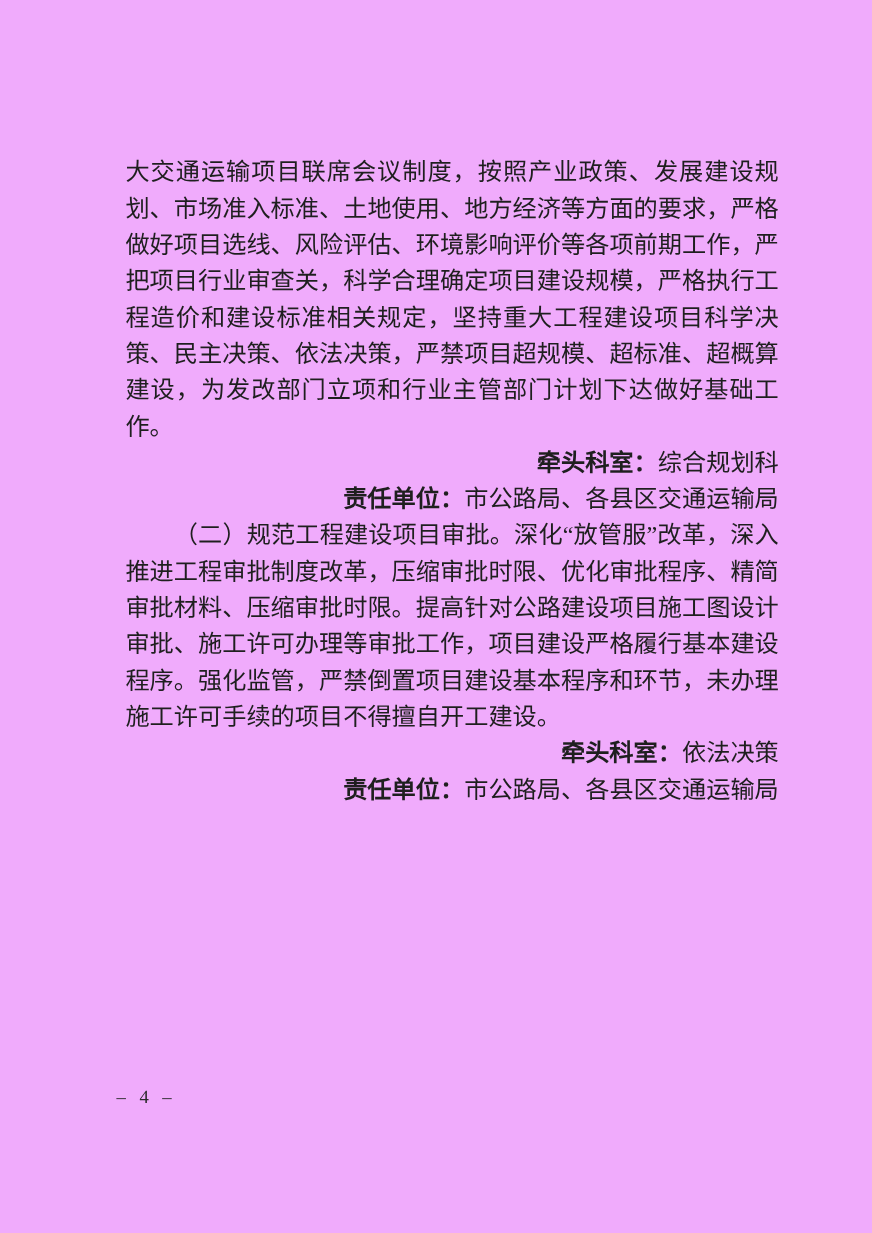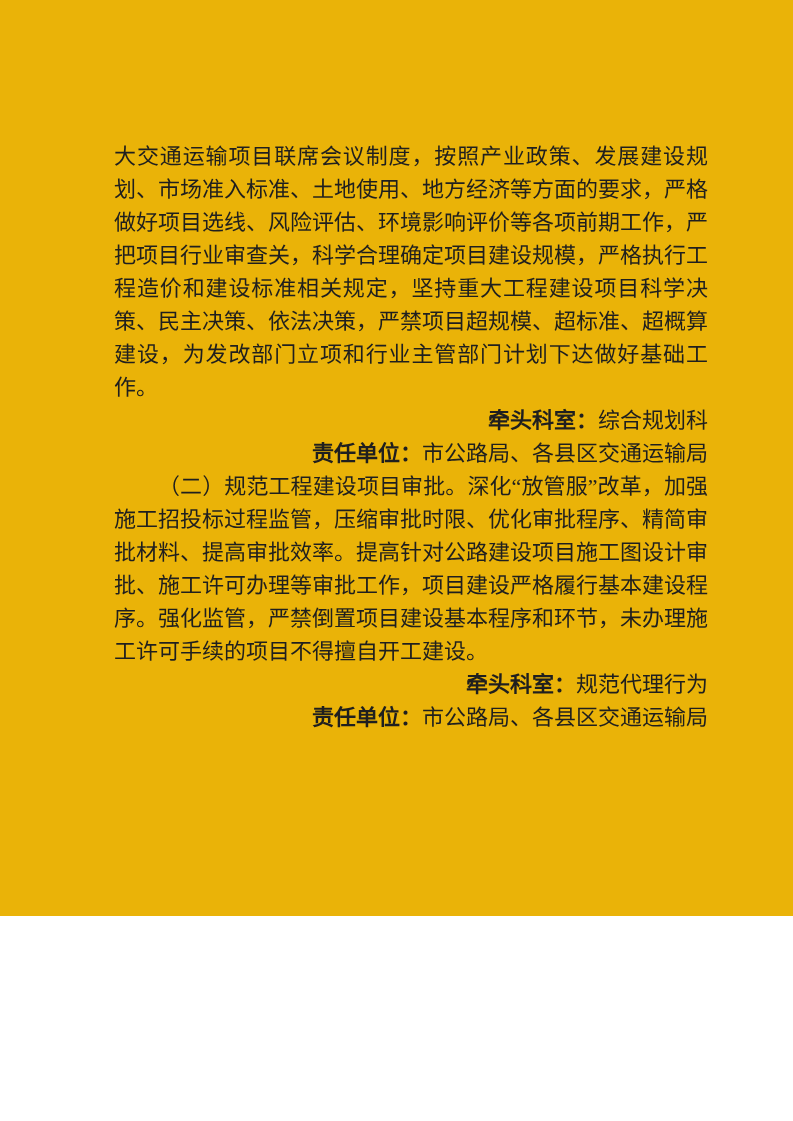--- a/index.html
+++ b/index.html
@@ -3,22 +3,22 @@
 <meta charset="utf-8">
 <style>
   html, body {
     margin: 0;
     padding: 0;
     background: #ffffff;
   }
   .page {
     position: relative;
     width: 793px;
-    height: 916px;
-    background: #eab308;
+    height: 1121px;
+    background: #f0abfc;
     overflow: hidden;
     font-family: "Liberation Serif", "DejaVu Serif", serif;
   }
   .text-block {
     position: absolute;
     left: 114px;
     top: 140px;
     width: 594px;
     font-size: 22px;
     line-height: 33px;
@@ -53,18 +53,18 @@
   }
 </style>
 </head>
 <body>
 
 <div class="page">
   <div class="text-block">
       <p class="para continuation">大交通运输项目联席会议制度，按照产业政策、发展建设规划、市场准入标准、土地使用、地方经济等方面的要求，严格做好项目选线、风险评估、环境影响评价等各项前期工作，严把项目行业审查关，科学合理确定项目建设规模，严格执行工程造价和建设标准相关规定，坚持重大工程建设项目科学决策、民主决策、依法决策，严禁项目超规模、超标准、超概算建设，为发改部门立项和行业主管部门计划下达做好基础工作。</p>
       <p class="para label"><span class="lbl">牵头科室：</span><span>综合规划科</span></p>
       <p class="para label"><span class="lbl">责任单位：</span><span>市公路局、各县区交通运输局</span></p>
-      <p class="para body">（二）规范工程建设项目审批。深化“放管服”改革，加强施工招投标过程监管，压缩审批时限、优化审批程序、精简审批材料、提高审批效率。提高针对公路建设项目施工图设计审批、施工许可办理等审批工作，项目建设严格履行基本建设程序。强化监管，严禁倒置项目建设基本程序和环节，未办理施工许可手续的项目不得擅自开工建设。</p>
-      <p class="para label"><span class="lbl">牵头科室：</span><span>规范代理行为</span></p>
+      <p class="para body">（二）规范工程建设项目审批。深化“放管服”改革，深入推进工程审批制度改革，压缩审批时限、优化审批程序、精简审批材料、压缩审批时限。提高针对公路建设项目施工图设计审批、施工许可办理等审批工作，项目建设严格履行基本建设程序。强化监管，严禁倒置项目建设基本程序和环节，未办理施工许可手续的项目不得擅自开工建设。</p>
+      <p class="para label"><span class="lbl">牵头科室：</span><span>依法决策</span></p>
       <p class="para label"><span class="lbl">责任单位：</span><span>市公路局、各县区交通运输局</span></p>
     </div>
   <div class="footer">– 4 –</div>
 </div>
 
 </body></html>

